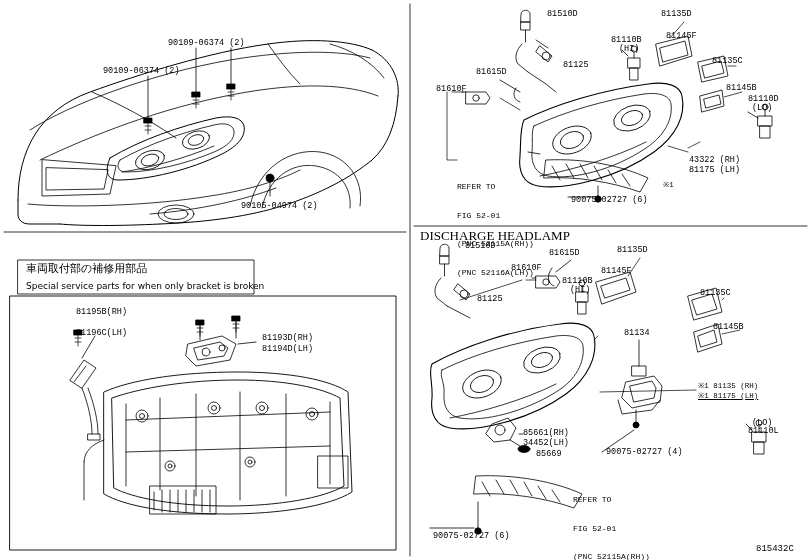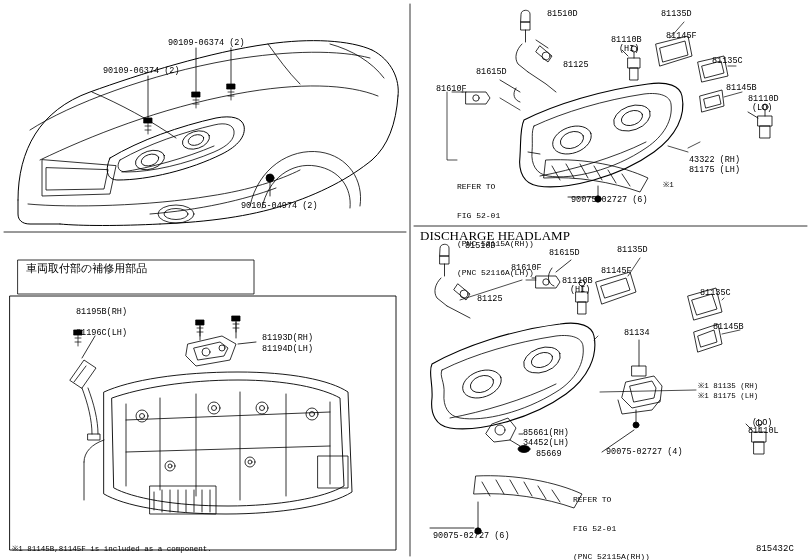--- a/index.html
+++ b/index.html
@@ -331,52 +331,52 @@
 <div class="lbl" style="left:571px;top:195px;">90075-02727 (6)</div>
 
 <div class="lbl ref" style="left:457px;top:163px;">
   <div>REFER TO</div>
   <div>FIG 52-01</div>
   <div>(PNC 52115A(RH))</div>
   <div>(PNC 52116A(LH))</div>
 </div>
 
 <div class="lbl jp" style="left:26px;top:264px;">車両取付部の補修用部品</div>
+<div class="lbl jp2" style="left:26px;top:281px;">Special service parts for when only bracket is broken</div>
 
 <div class="lbl" style="left:76px;top:307px;">81195B(RH)</div>
 <div class="lbl" style="left:76px;top:328px;text-align:right;">81196C(LH)</div>
 <div class="lbl" style="left:262px;top:333px;">81193D(RH)</div>
 <div class="lbl" style="left:262px;top:344px;">81194D(LH)</div>
 
 <div class="lbl title" style="left:420px;top:231px;">DISCHARGE HEADLAMP</div>
 
 <div class="lbl" style="left:465px;top:241px;">81510D</div>
 <div class="lbl" style="left:549px;top:248px;">81615D</div>
 <div class="lbl" style="left:617px;top:245px;">81135D</div>
 <div class="lbl" style="left:511px;top:263px;">81610F</div>
 <div class="lbl" style="left:562px;top:276px;">81110B</div>
 <div class="lbl" style="left:570px;top:285px;">(HI)</div>
 <div class="lbl" style="left:601px;top:266px;">81145F</div>
 <div class="lbl" style="left:700px;top:288px;">81135C</div>
 <div class="lbl" style="left:477px;top:294px;">81125</div>
 <div class="lbl" style="left:713px;top:322px;">81145B</div>
 <div class="lbl" style="left:624px;top:328px;">81134</div>
 <div class="lbl sm" style="left:698px;top:382px;">※1 81135 (RH)</div>
-<div class="lbl sm" style="left:698px;top:392px;">※1 81175 (LH)</div>
+<div class="lbl sm" style="left:698px;top:392px;text-decoration:underline;">※1 81175 (LH)</div>
 <div class="lbl" style="left:748px;top:426px;">81110L</div>
 <div class="lbl" style="left:752px;top:418px;">(LO)</div>
 <div class="lbl" style="left:523px;top:428px;">85661(RH)</div>
 <div class="lbl" style="left:523px;top:438px;">34452(LH)</div>
 <div class="lbl" style="left:536px;top:449px;">85669</div>
 <div class="lbl" style="left:606px;top:447px;">90075-02727 (4)</div>
 <div class="lbl" style="left:433px;top:531px;">90075-02727 (6)</div>
 
 <div class="lbl ref" style="left:573px;top:476px;">
   <div>REFER TO</div>
   <div>FIG 52-01</div>
   <div>(PNC 52115A(RH))</div>
   
 </div>
 
-<div class="lbl foot" style="left:12px;top:544px;">※1 81145B,81145F is included as a component.</div>
 <div class="lbl code" style="left:756px;top:544px;">815432C</div>
 
 </div>
 
 </body></html>

